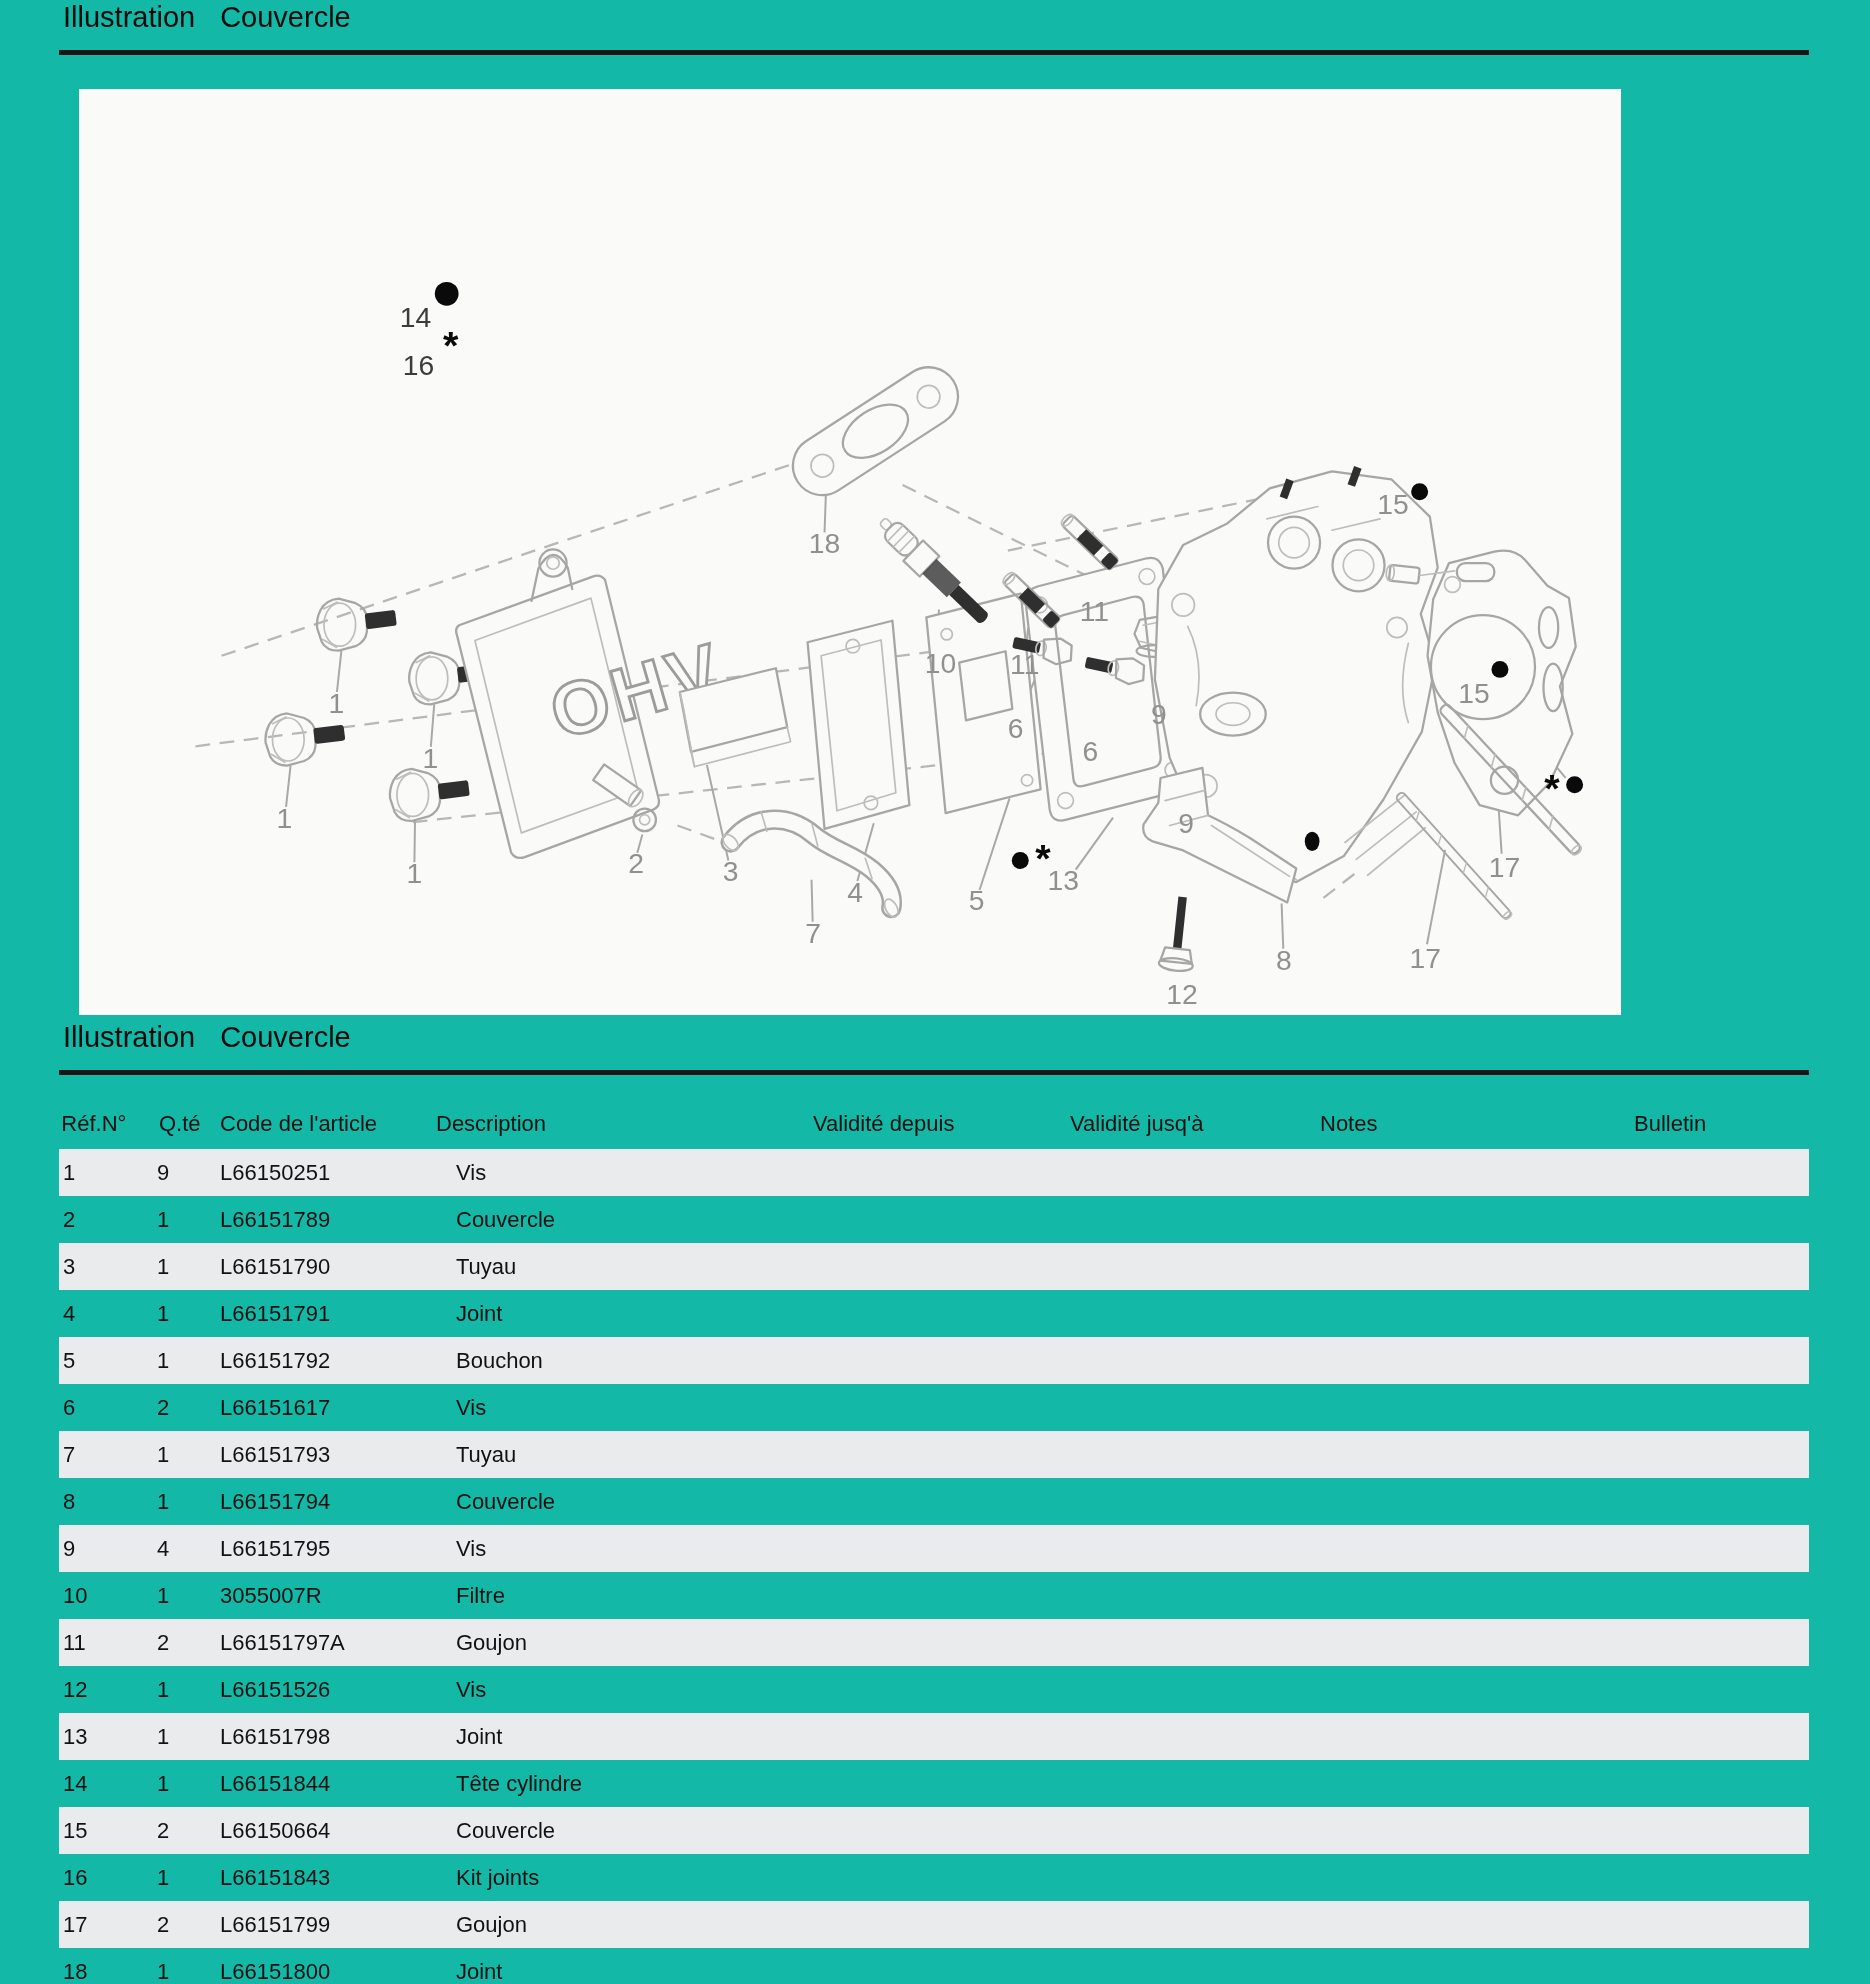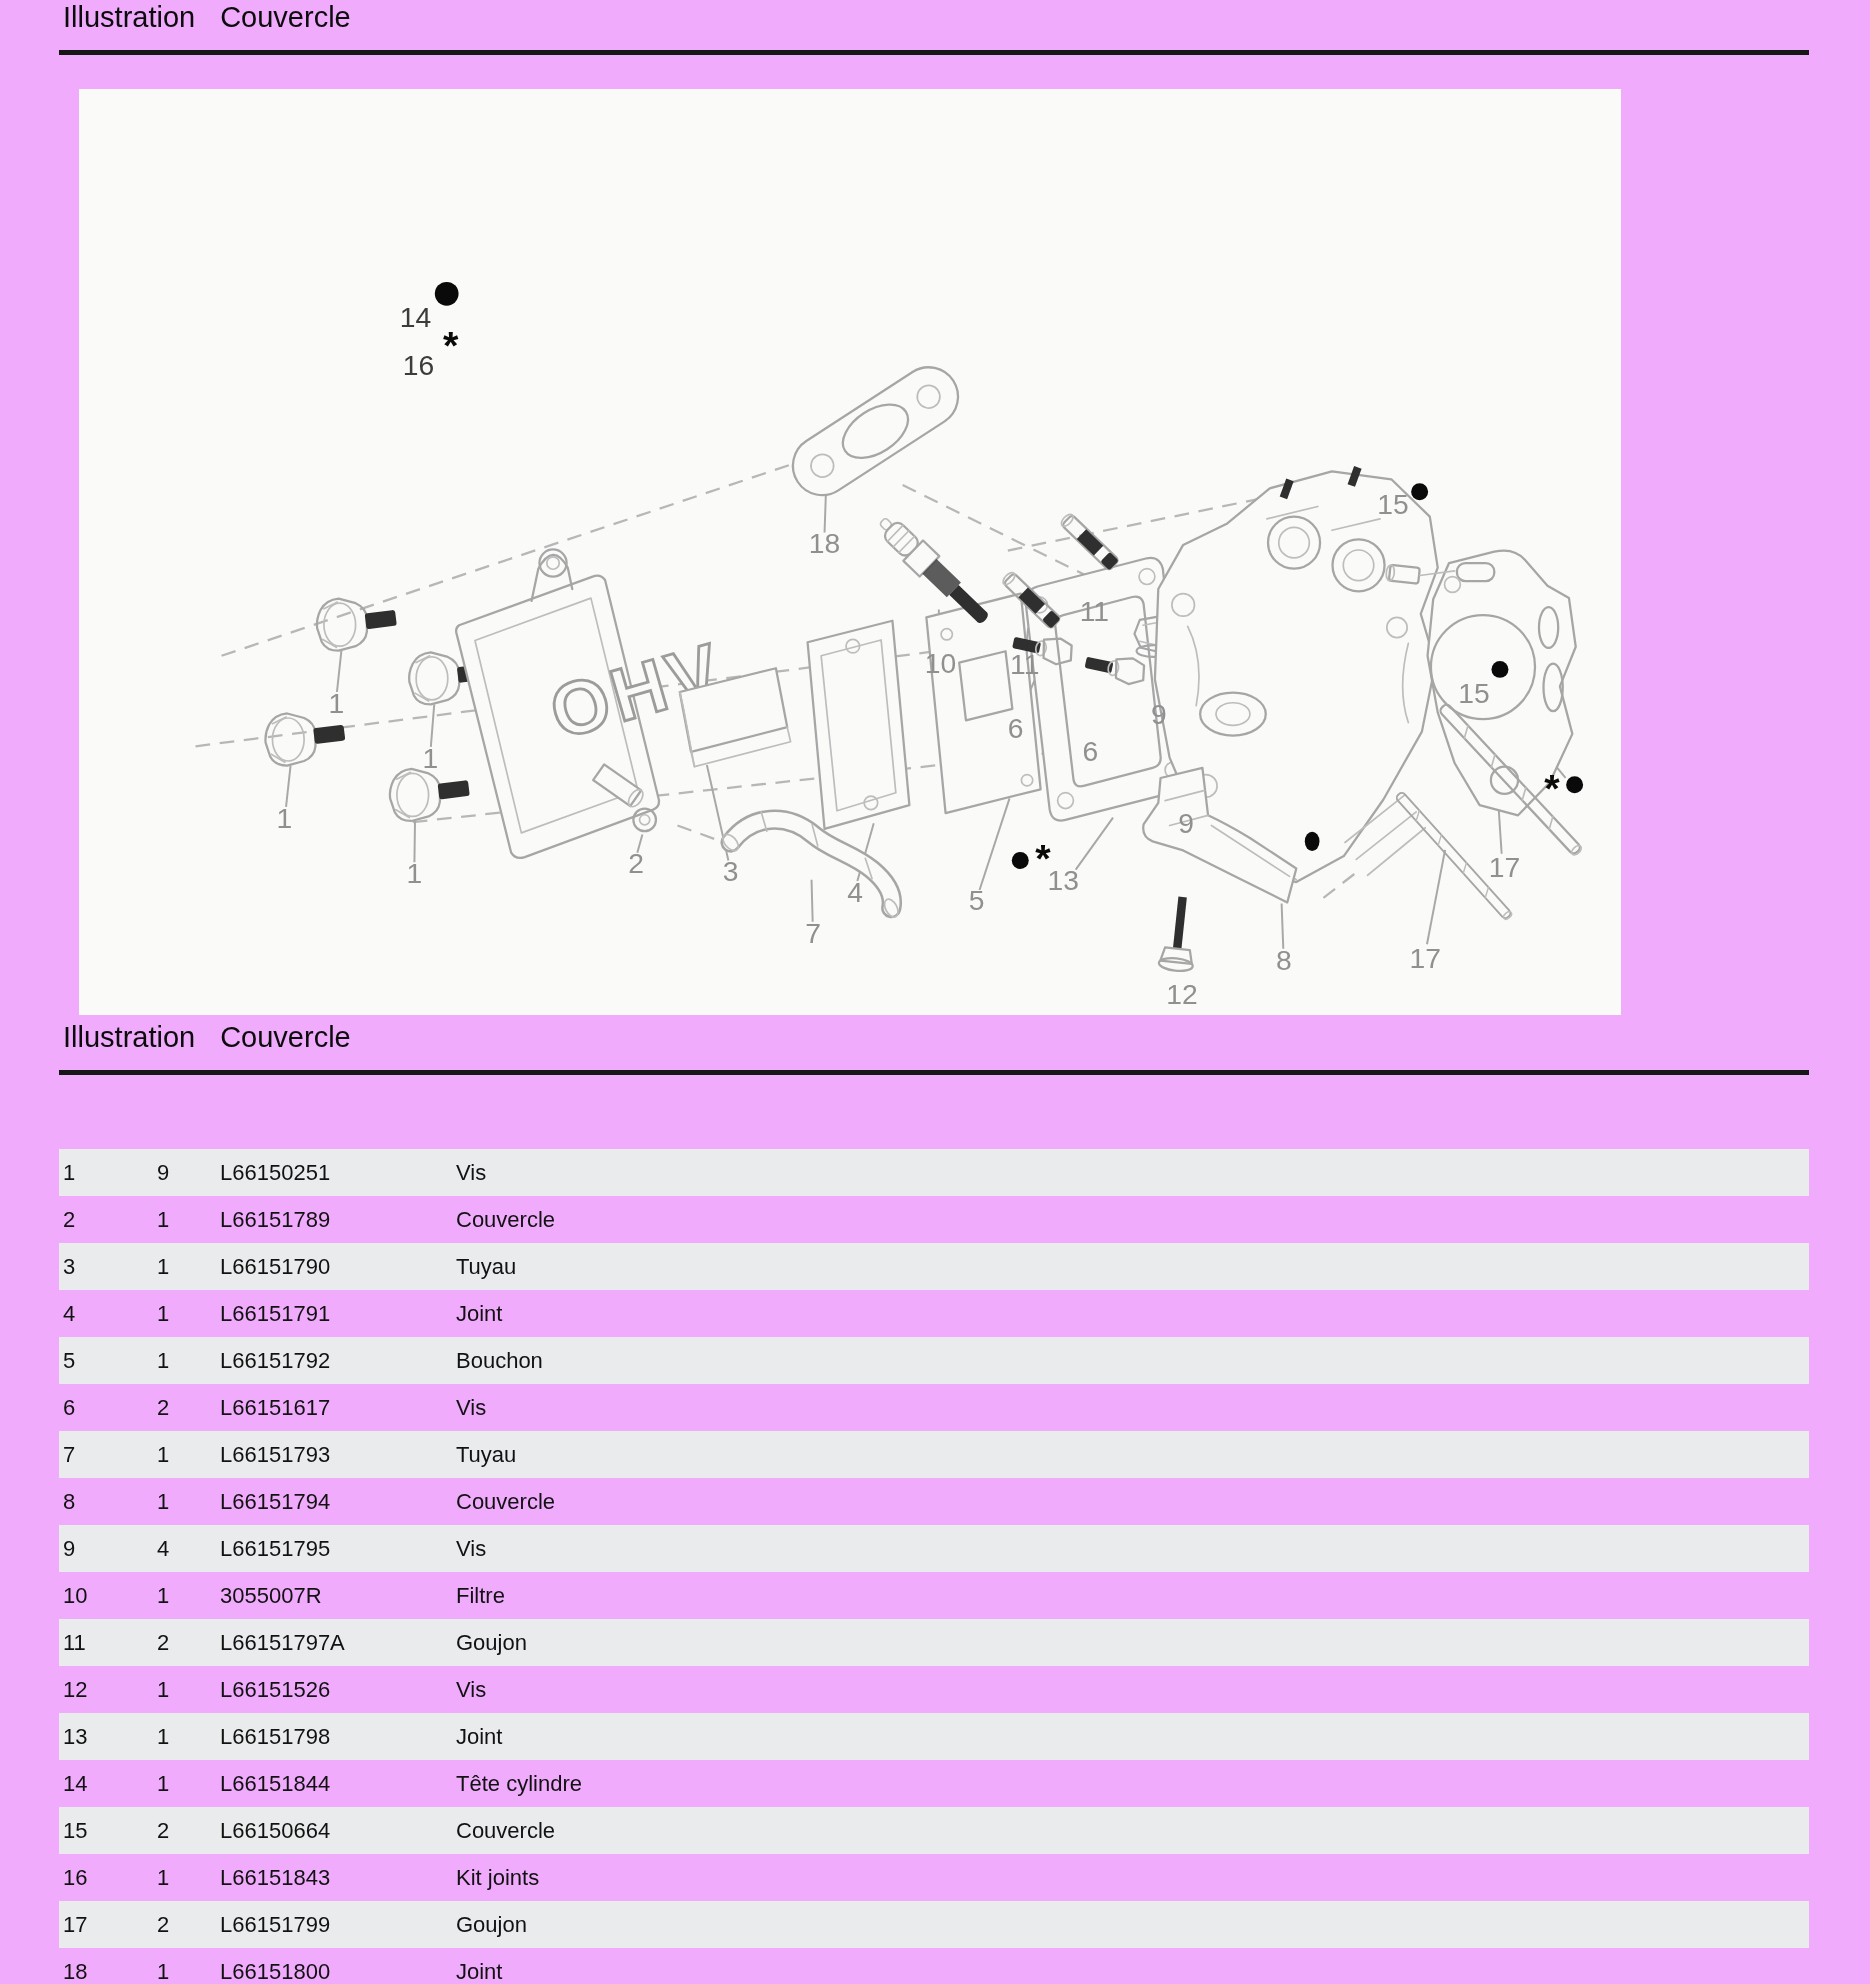--- a/index.html
+++ b/index.html
@@ -1,16 +1,16 @@
 <!DOCTYPE html>
 <html style="font-size:9px"><head>
 <meta charset="utf-8">
 <style>
   html,body{margin:0;padding:0;background:#fff;}
-  .page{position:relative;width:1871px;height:1985px;overflow:hidden;background:#f0abfc;
+  .page{position:relative;width:1871px;height:1985px;overflow:hidden;background:#14b8a6;
         font-family:"Liberation Sans","DejaVu Sans",sans-serif;color:#121212;}
   .h1{position:absolute;left:63px;font-size:29px;line-height:34px;color:#0c0c0c;white-space:nowrap;}
   .h1 .w1{display:inline-block;margin-right:25px;}
   .rule{position:absolute;left:59px;width:1750px;height:4.5px;background:#161616;}
   .panel{position:absolute;left:79px;top:89px;width:1542px;height:926px;background:#fafaf9;}
   .panel svg{display:block;width:100%;height:100%;}
 
   
   .ln{stroke:#a6a6a6;fill:none;stroke-width:4;stroke-linejoin:round;stroke-linecap:round;}
   .lnf{stroke:#a6a6a6;fill:#fafaf9;stroke-width:4;stroke-linejoin:round;stroke-linecap:round;}
@@ -299,20 +299,30 @@
         <text class="co" x="2380" y="1540">17</text>
       </g>
     </svg>
   </div>
 
   <div class="h1" style="top:1020px;">
     <span class="w1">Illustration</span><span>Couvercle</span>
   </div>
   <div class="rule" style="top:1070px;"></div>
 
+  <div class="thead">
+    <div class="hc h-ref">Réf.N°</div>
+    <div class="hc h-qty">Q.té</div>
+    <div class="hc h-code">Code de l'article</div>
+    <div class="hc h-desc">Description</div>
+    <div class="hc h-vdep">Validité depuis</div>
+    <div class="hc h-vjus">Validité jusq'à</div>
+    <div class="hc h-notes">Notes</div>
+    <div class="hc h-bul">Bulletin</div>
+  </div>
   <div class="tbody" id="tbody">
       <div class="trow">
         <div class="tc c-ref">1</div>
         <div class="tc c-qty">9</div>
         <div class="tc c-code">L66150251</div>
         <div class="tc c-desc">Vis</div>
       </div>
       <div class="trow">
         <div class="tc c-ref">2</div>
         <div class="tc c-qty">1</div>

